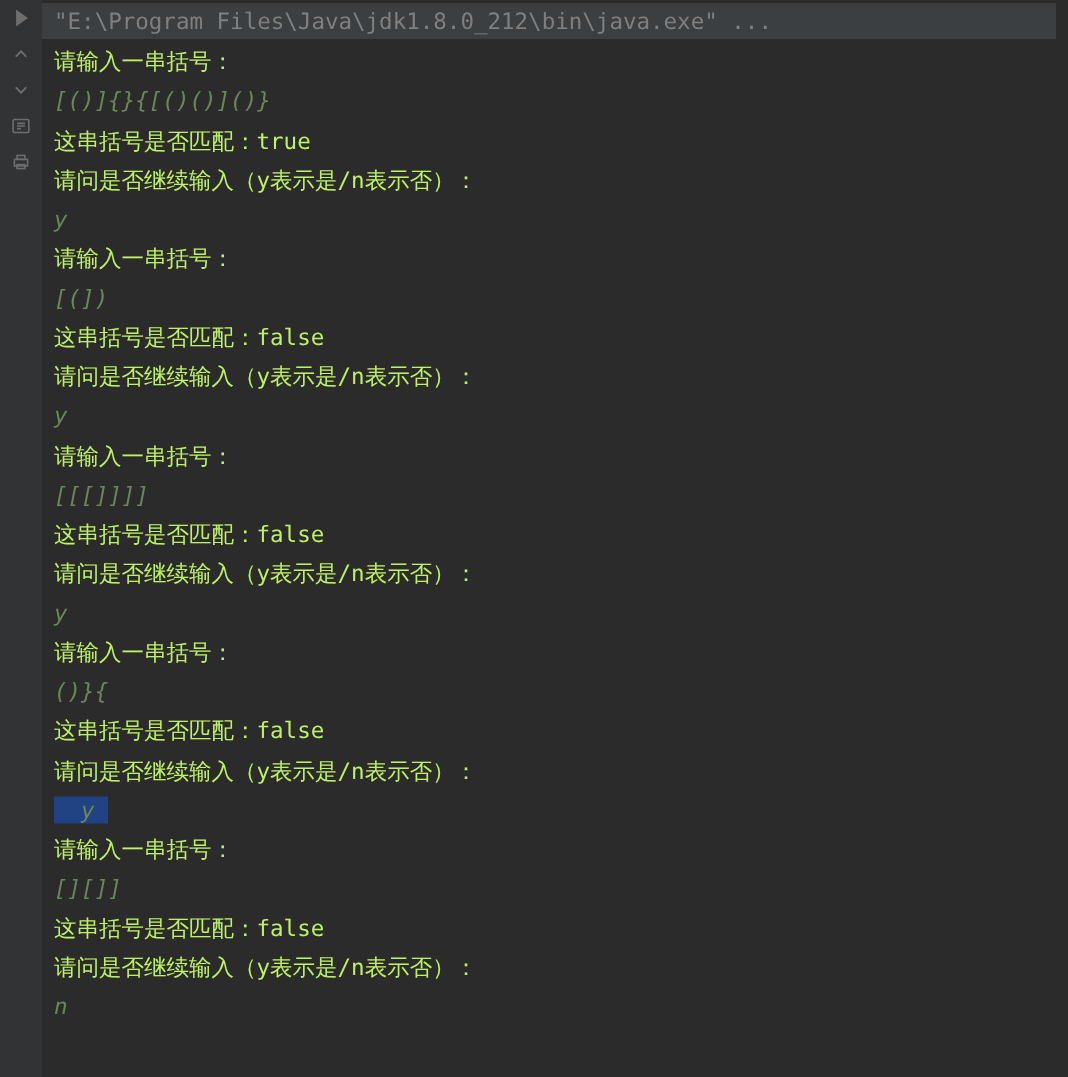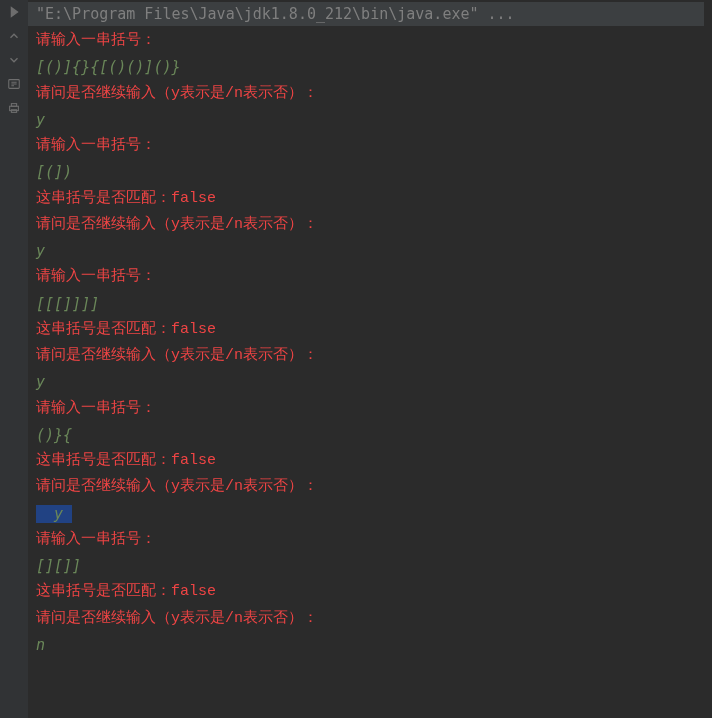--- a/index.html
+++ b/index.html
@@ -50,23 +50,22 @@
       color: #7f7f7f;
       background: #3c3f41;
       padding: 1px 4px;
       margin: 2px 0 2px -8px;
       padding-left: 8px;
       height: 24px;
       display: flex;
       align-items: center;
     }
     .line {
-      color: #ef4444;
+      color: #bef264;
       white-space: pre;
-      font-family: Liberation Mono, monospace;
     }
     .input-line {
       color: #6a8759;
       font-style: italic;
       white-space: pre;
     }
     .selected-input {
       background: #214283;
       display: inline;
     }
@@ -103,20 +102,21 @@
       <rect x="5" y="10" width="6" height="3"></rect>
     </svg>
   </div>
 </div>
 
 <div class="console">
   <div class="header-line">"E:\Program Files\Java\jdk1.8.0_212\bin\java.exe" ...</div>
   <div id="console-lines">
       <div class="line">请输入一串括号：</div>
       <div class="input-line">[()]{}{[()()]()}</div>
+      <div class="line">这串括号是否匹配：true</div>
       <div class="line">请问是否继续输入（y表示是/n表示否）：</div>
       <div class="input-line">y</div>
       <div class="line">请输入一串括号：</div>
       <div class="input-line">[(])</div>
       <div class="line">这串括号是否匹配：false</div>
       <div class="line">请问是否继续输入（y表示是/n表示否）：</div>
       <div class="input-line">y</div>
       <div class="line">请输入一串括号：</div>
       <div class="input-line">[[[]]]]</div>
       <div class="line">这串括号是否匹配：false</div>

